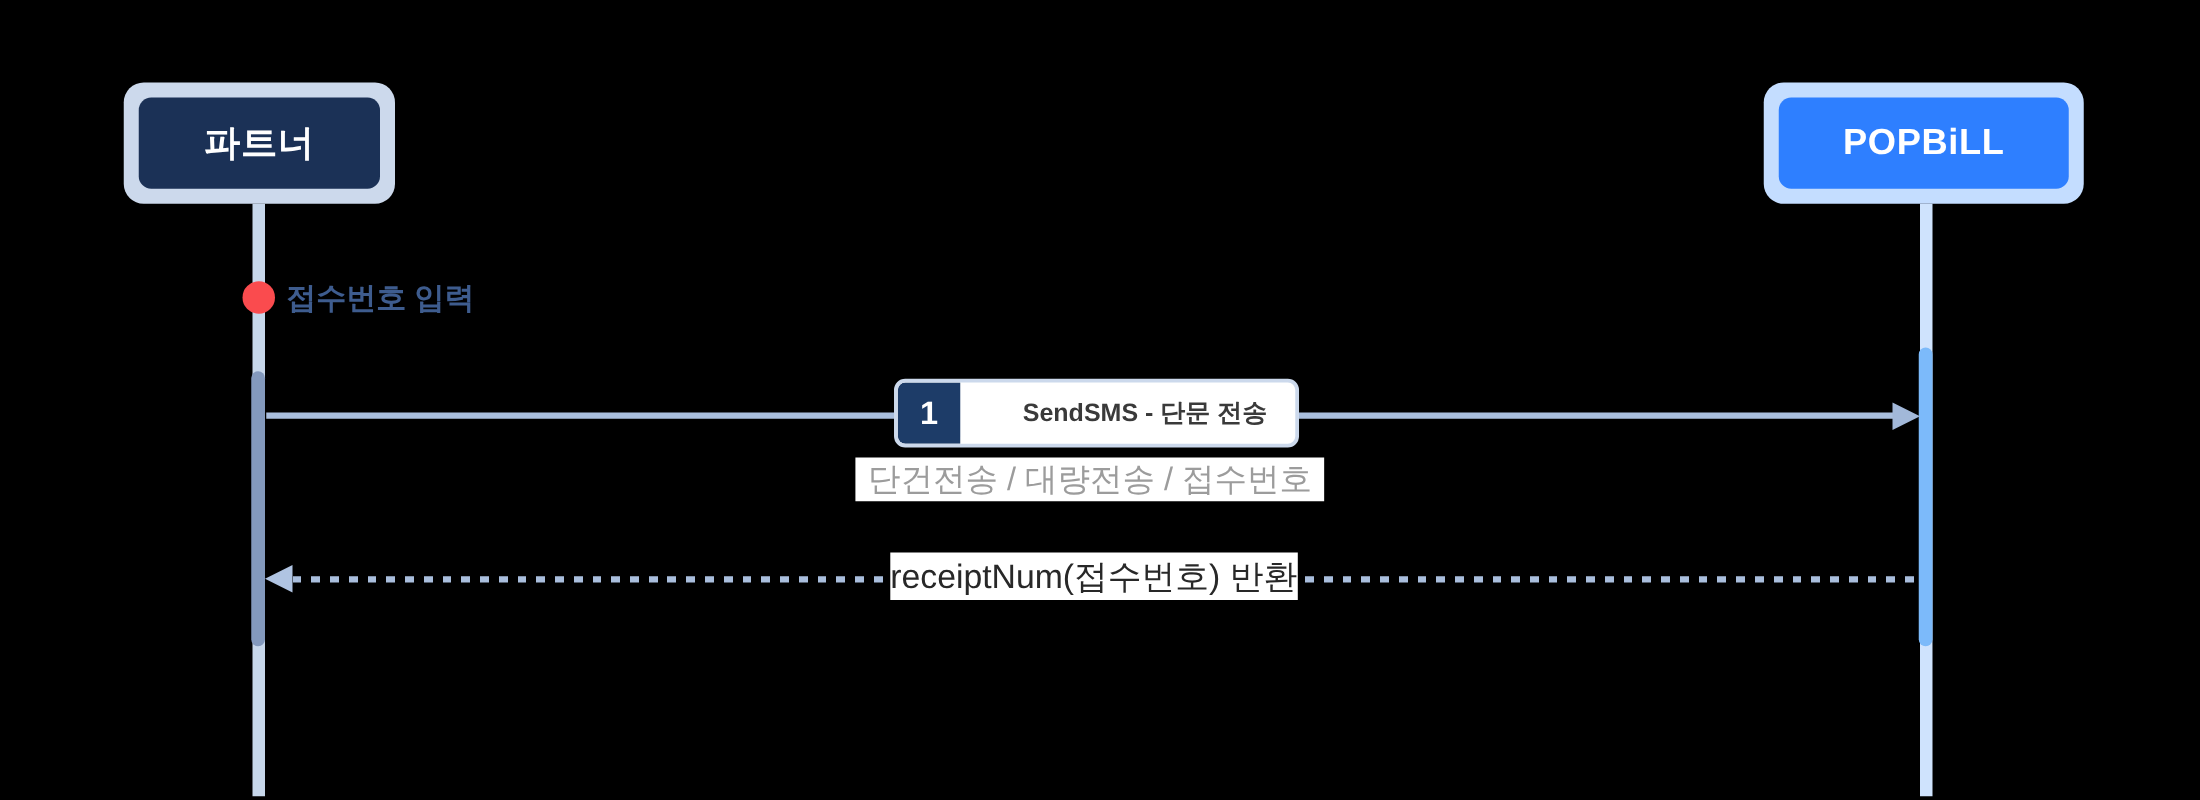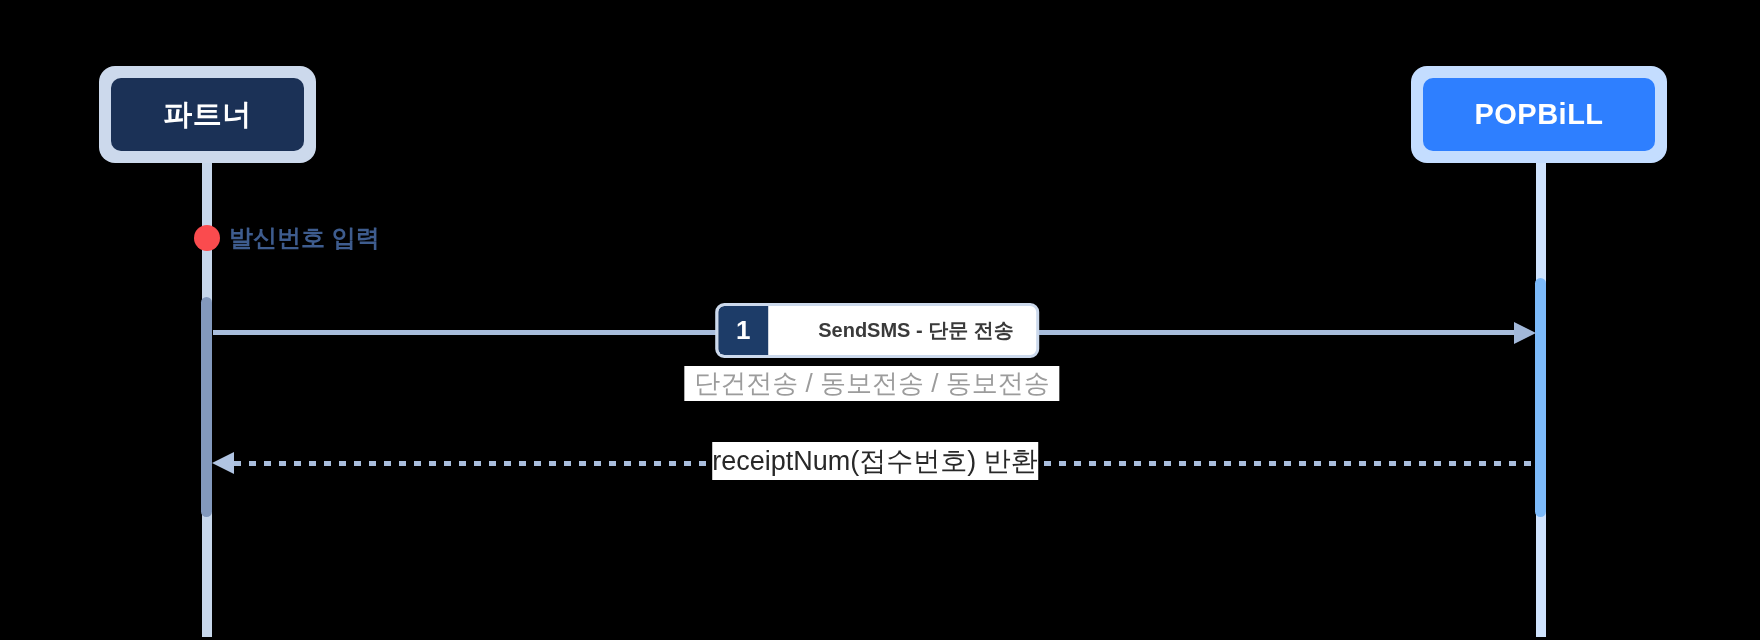--- a/index.html
+++ b/index.html
@@ -126,27 +126,27 @@
   <div class="activation activation-popbill"></div>
 
   <div class="actor actor-partner">
     <div class="actor-inner">파트너</div>
   </div>
   <div class="actor actor-popbill">
     <div class="actor-inner">POPBiLL</div>
   </div>
 
   <div class="event-dot"></div>
-  <div class="event-text">발신번호 입력</div>
+  <div class="event-text">접수번호 입력</div>
 
   <div class="msg-line-solid"></div>
   <div class="arrowhead-right"></div>
   <div class="msg1-label">
     <div class="msg1-badge">1</div>
     <div class="msg1-text">SendSMS - 단문 전송</div>
   </div>
-  <div class="msg1-sublabel">단건전송 / 동보전송 / 동보전송</div>
+  <div class="msg1-sublabel">단건전송 / 대량전송 / 접수번호</div>
 
   <div class="msg-line-dashed"></div>
   <div class="arrowhead-left"></div>
   <div class="msg2-label">receiptNum(접수번호) 반환</div>
 
 </div>
 
 </body></html>

